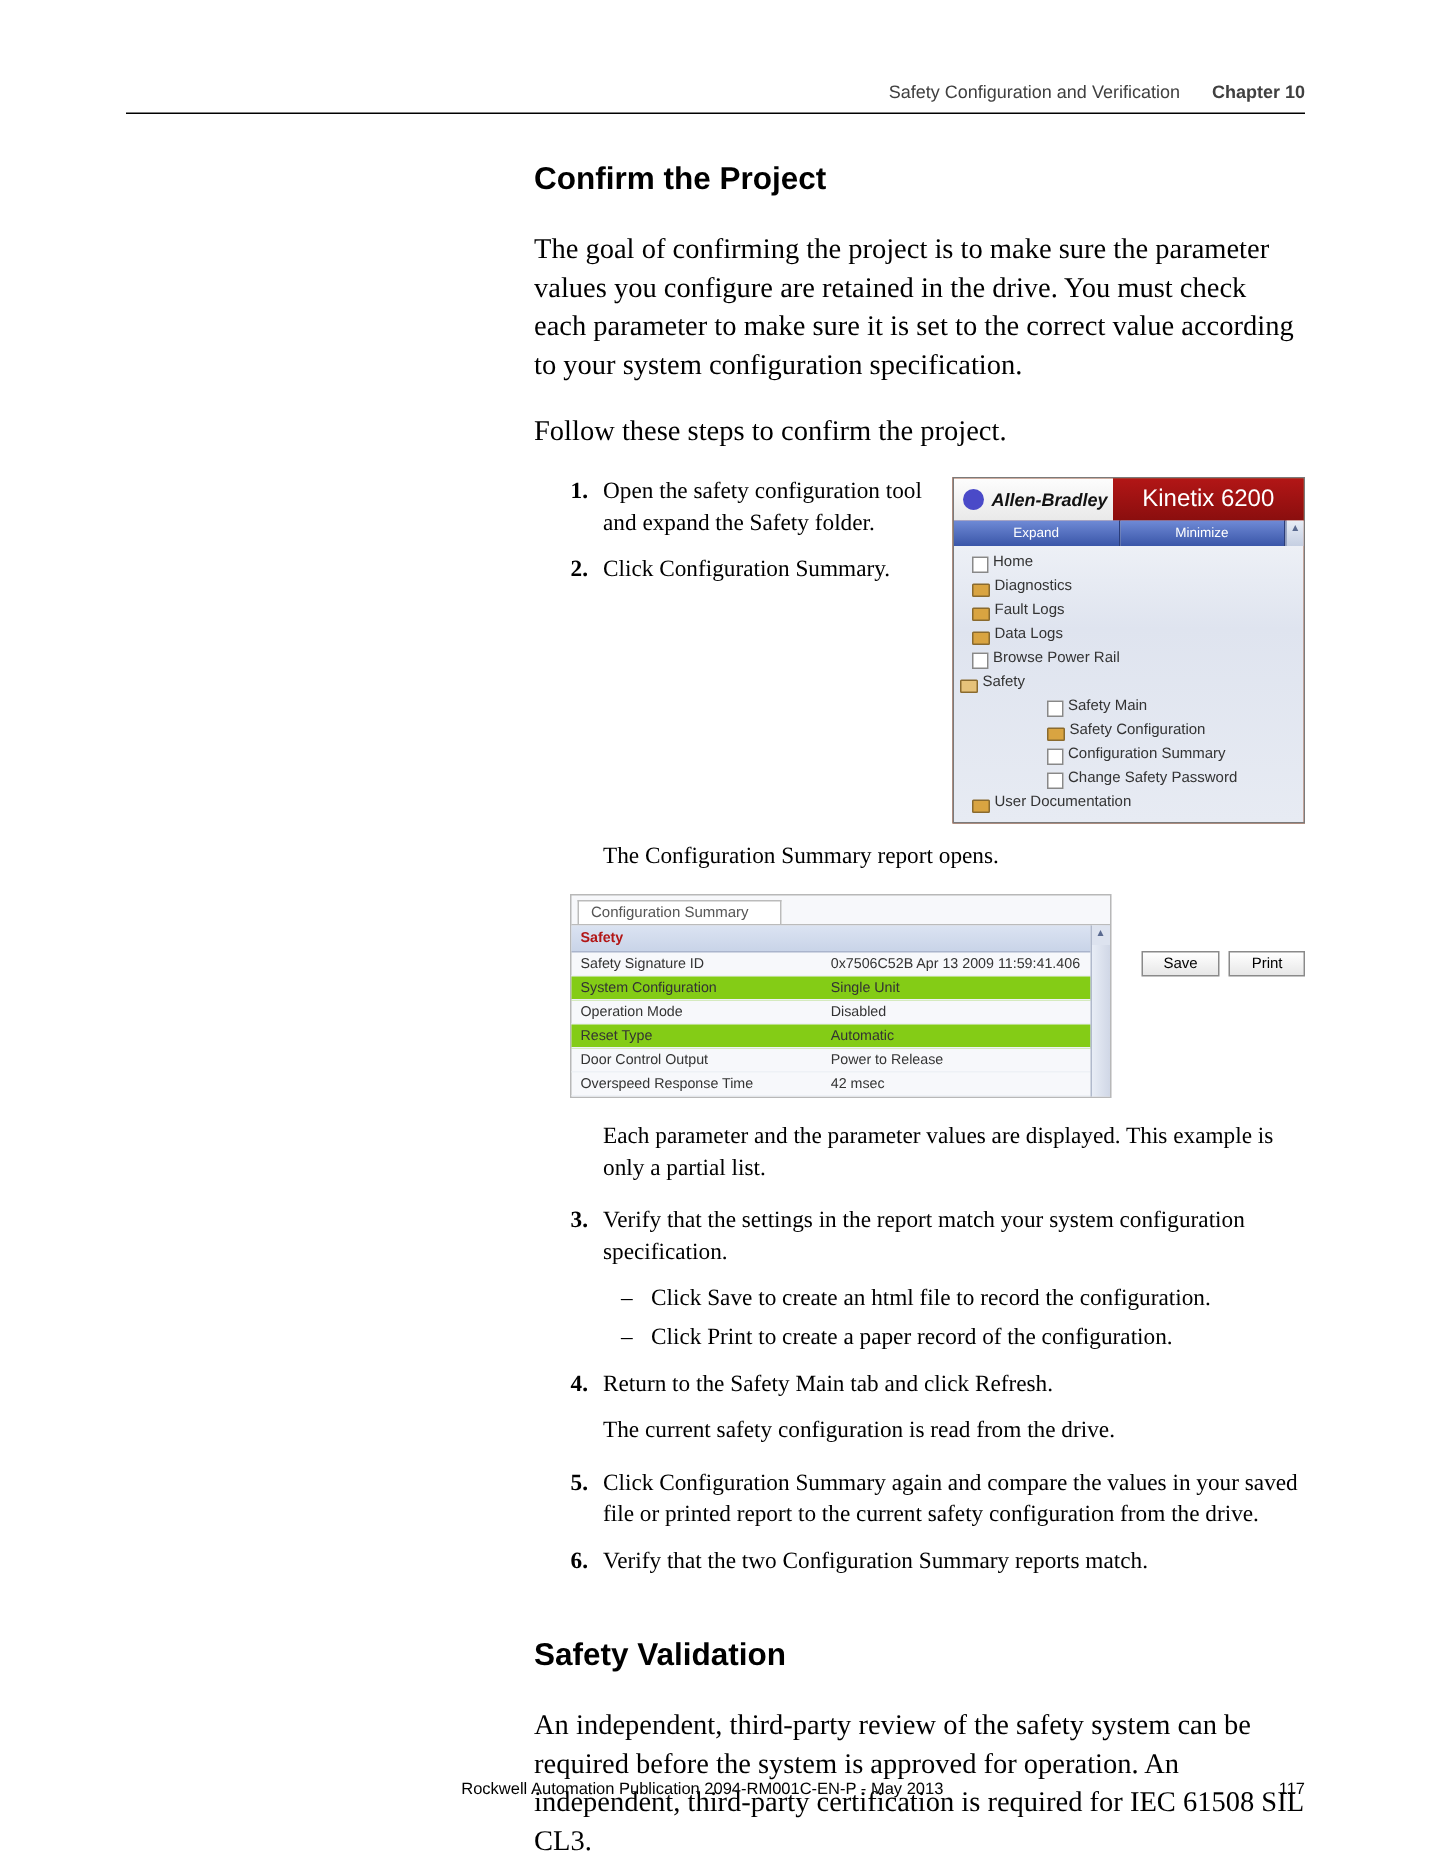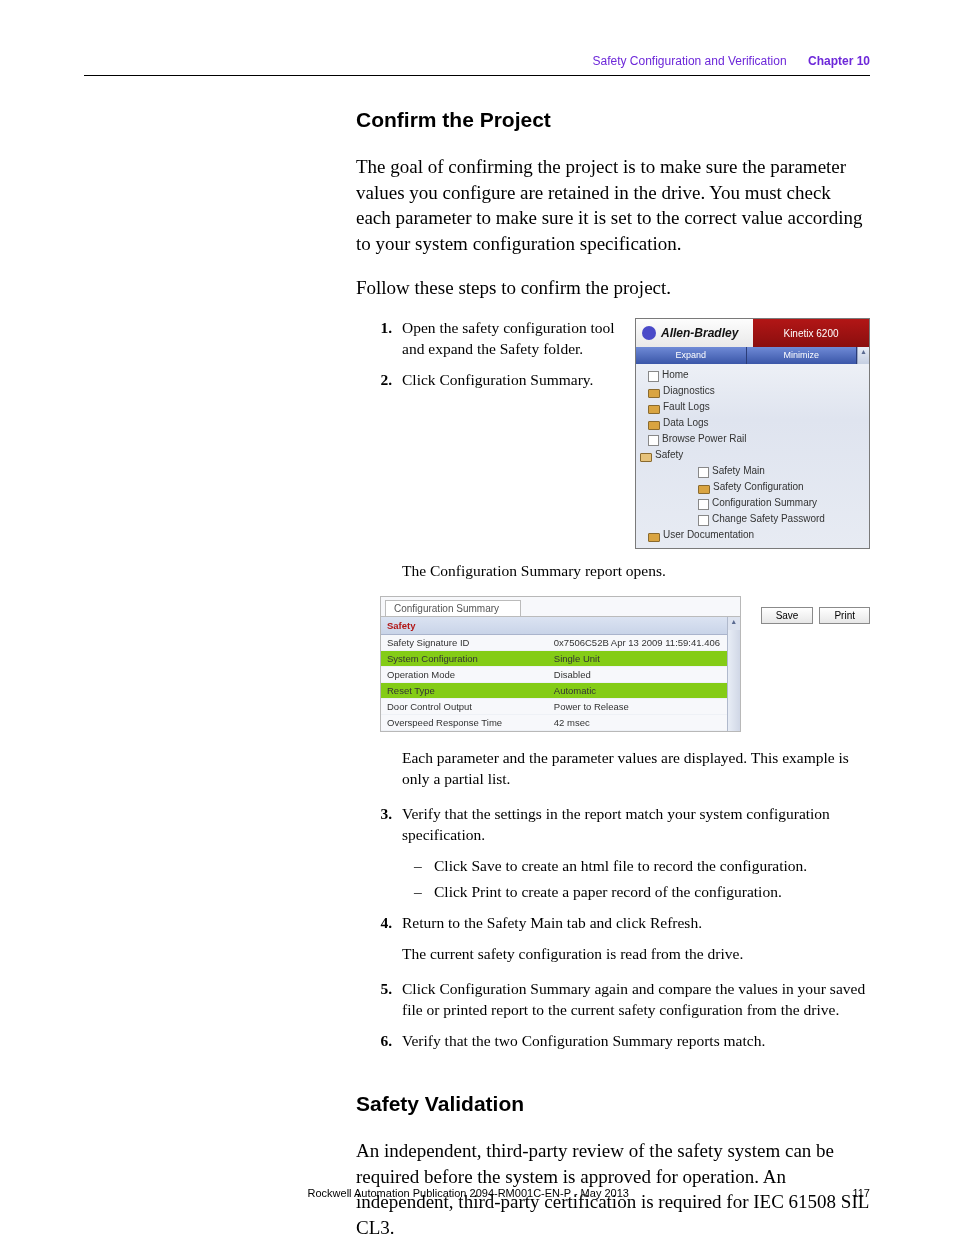--- a/index.html
+++ b/index.html
@@ -17,21 +17,21 @@
     left: 84px;
     right: 84px;
     border-top: 1.5px solid #000;
   }
   .header-text {
     position: absolute;
     top: 54px;
     right: 84px;
     font-family: Arial, sans-serif;
     font-size: 12px;
-    color: #6d28d9;
+    color: #404040;
   }
   .header-chapter { font-weight: bold; margin-left: 18px; }
   .content {
     position: absolute;
     top: 108px;
     left: 356px;
     right: 84px;
   }
   .h2 {
     font-family: Arial, sans-serif;
@@ -95,26 +95,26 @@
     align-items: center;
     gap: 5px;
     padding-left: 6px;
   }
   .ab-logo {
     width: 14px; height: 14px; border-radius: 50%;
     background: #4a4ac8; display: inline-block; position: relative;
   }
   .brand-ab { font-weight: bold; font-style: italic; font-size: 12px; color: #111; }
   .brand-right {
-    width: 116px;
+    width: 127px;
     background: linear-gradient(#b21616,#8a0e0e);
     color: #fff;
     display: flex; align-items: center; justify-content: center;
     font-family: Arial, sans-serif;
-    font-size: 10px;
+    font-size: 16px;
   }
   .nav-tabbar { display: flex; background: #e2e6ee; height: 17px; align-items: stretch; }
   .nav-tab {
     flex: 1;
     text-align: center;
     font-size: 9px;
     color: #fff;
     background: linear-gradient(#6f8ad6,#3a56a8);
     border-right: 1px solid #2a3c78;
     line-height: 17px;
@@ -201,21 +201,21 @@
   }
   .cfg-row {
     display: flex;
     padding: 2px 6px;
     color: #333;
     border-bottom: 1px solid #eef1f6;
   }
   .cfg-row.alt { background: #84cc16; }
   .cfg-k { flex: 1; }
   .cfg-v { flex: 1; }
-  .cfg-buttons { display: flex; gap: 6px; margin-top: 11px; }
+  .cfg-buttons { display: flex; gap: 6px; margin-top: 38px; }
   .cfg-btn {
     border: 1px solid #8a8a8a;
     background: linear-gradient(#fff,#e7e7e7);
     font-size: 10px;
     padding: 2px 14px;
     font-family: Verdana, sans-serif;
     cursor: pointer;
   }
 
   .footer {

